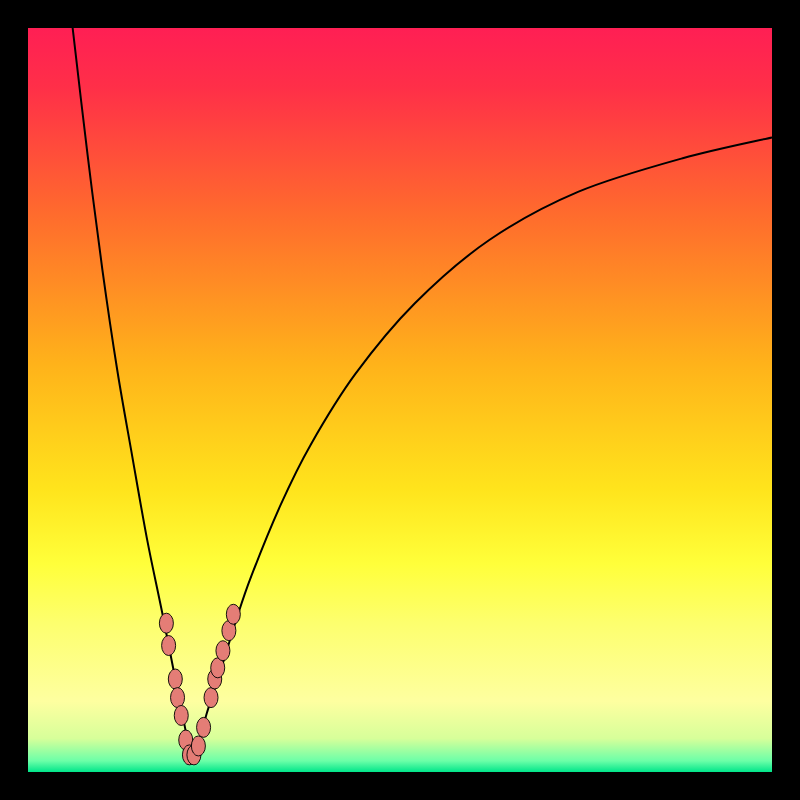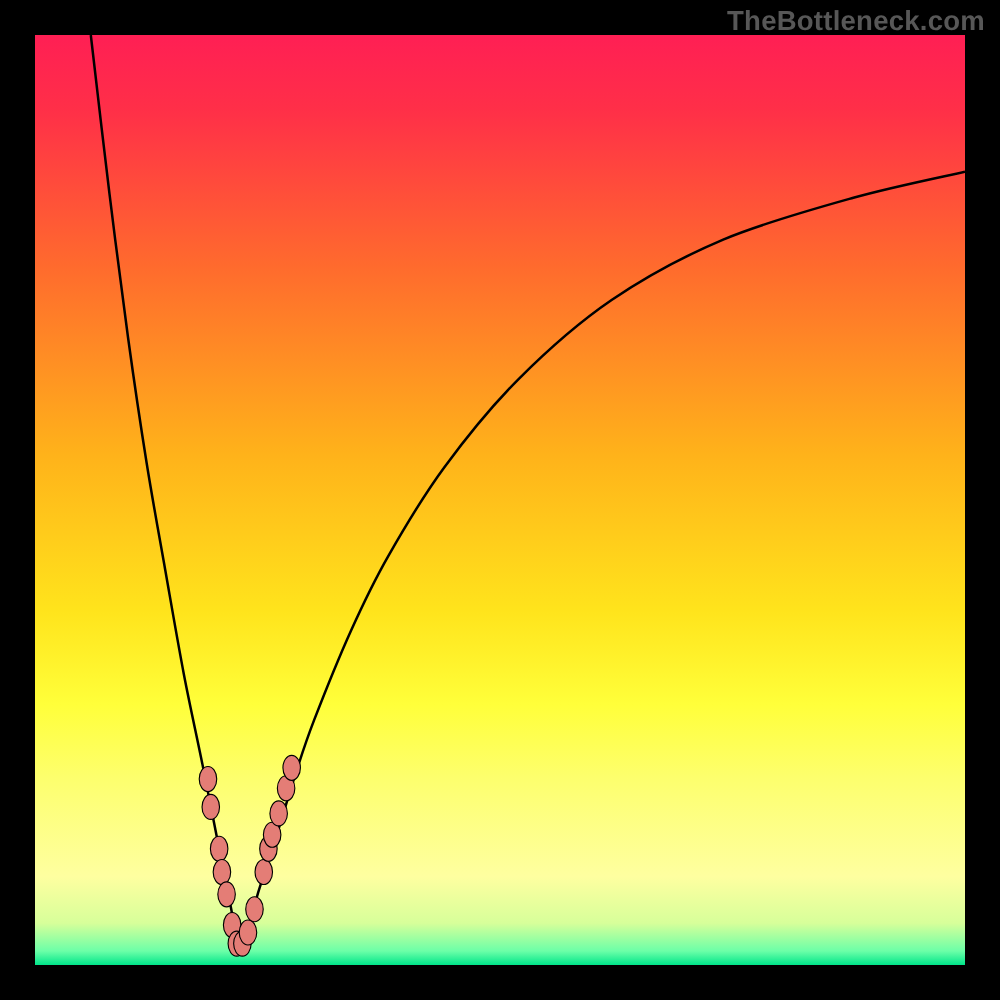--- a/index.html
+++ b/index.html
@@ -74,14 +74,13 @@
           <ellipse cx="211.02" cy="697.60" rx="7" ry="10" fill="#e47d76" stroke="#000000" stroke-width="0.9"></ellipse>
           <ellipse cx="214.74" cy="679.00" rx="7" ry="10" fill="#e47d76" stroke="#000000" stroke-width="0.9"></ellipse>
           <ellipse cx="217.72" cy="667.84" rx="7" ry="10" fill="#e47d76" stroke="#000000" stroke-width="0.9"></ellipse>
           <ellipse cx="222.93" cy="650.73" rx="7" ry="10" fill="#e47d76" stroke="#000000" stroke-width="0.9"></ellipse>
           <ellipse cx="228.88" cy="630.64" rx="7" ry="10" fill="#e47d76" stroke="#000000" stroke-width="0.9"></ellipse>
           <ellipse cx="233.34" cy="614.27" rx="7" ry="10" fill="#e47d76" stroke="#000000" stroke-width="0.9"></ellipse>
         </g>
     </g>
   </svg>
 
-  <div class="watermark">TheBottleneck.com</div>
 </div>
 
 </body></html>

